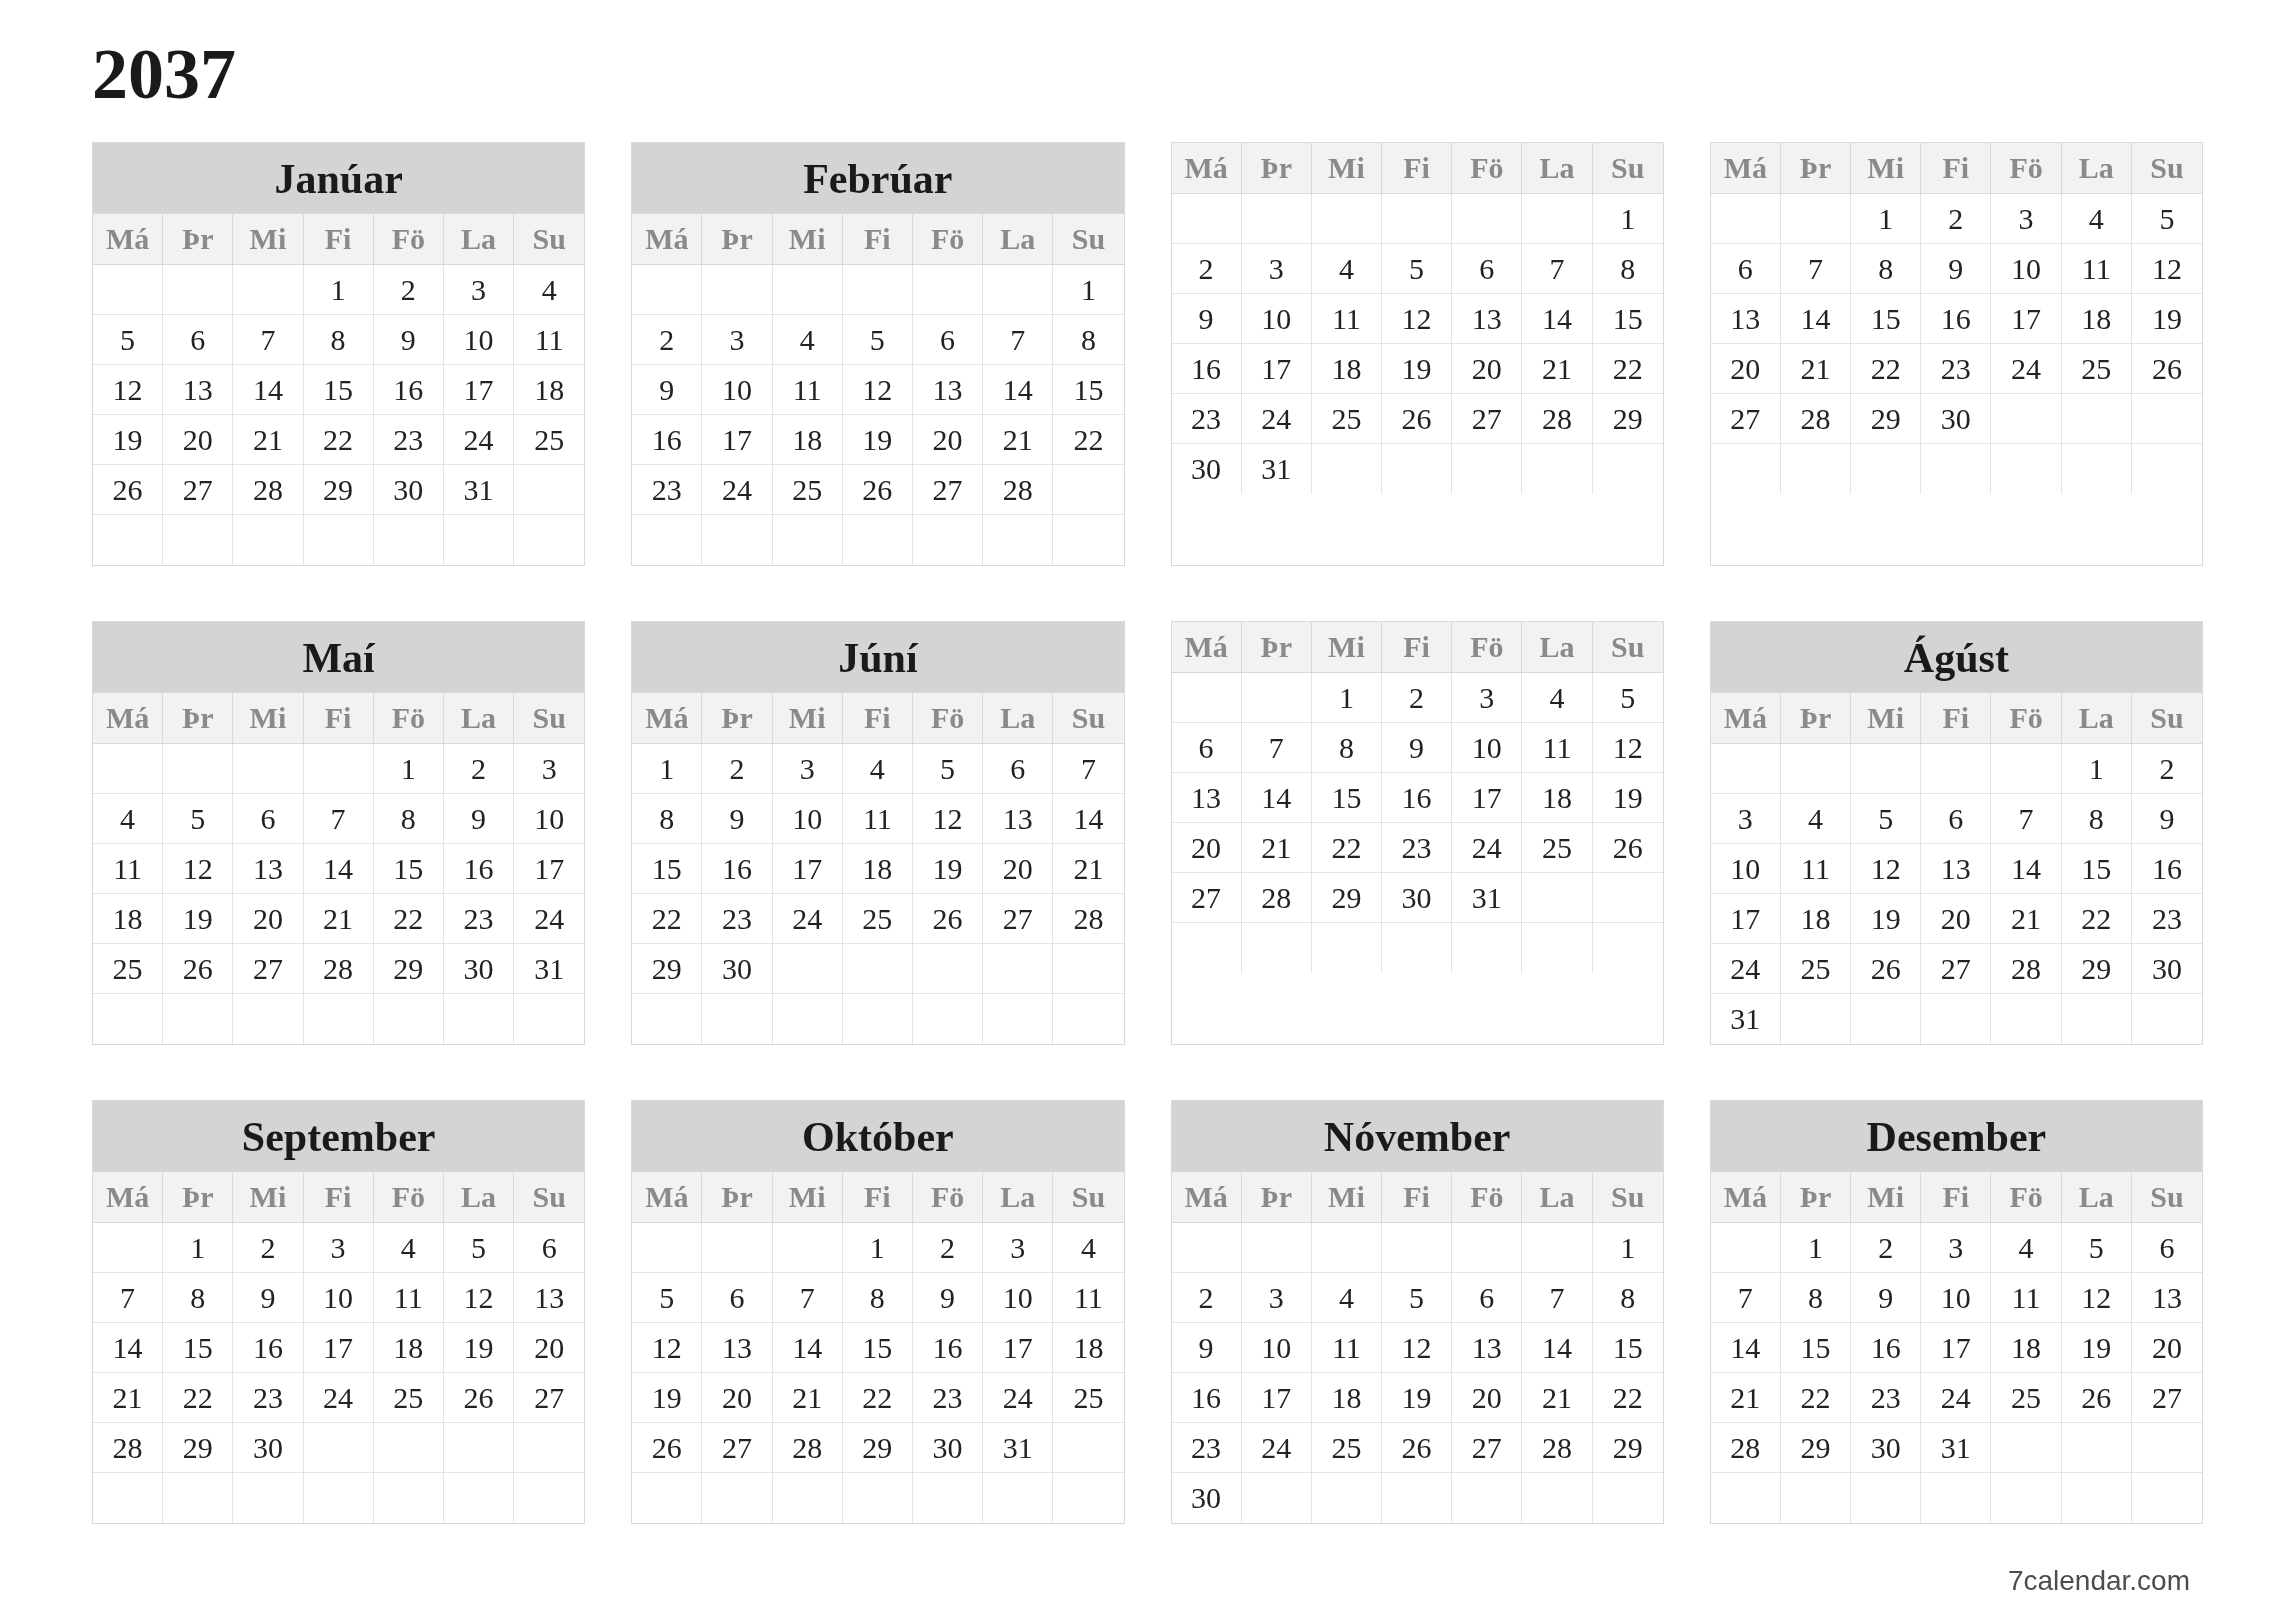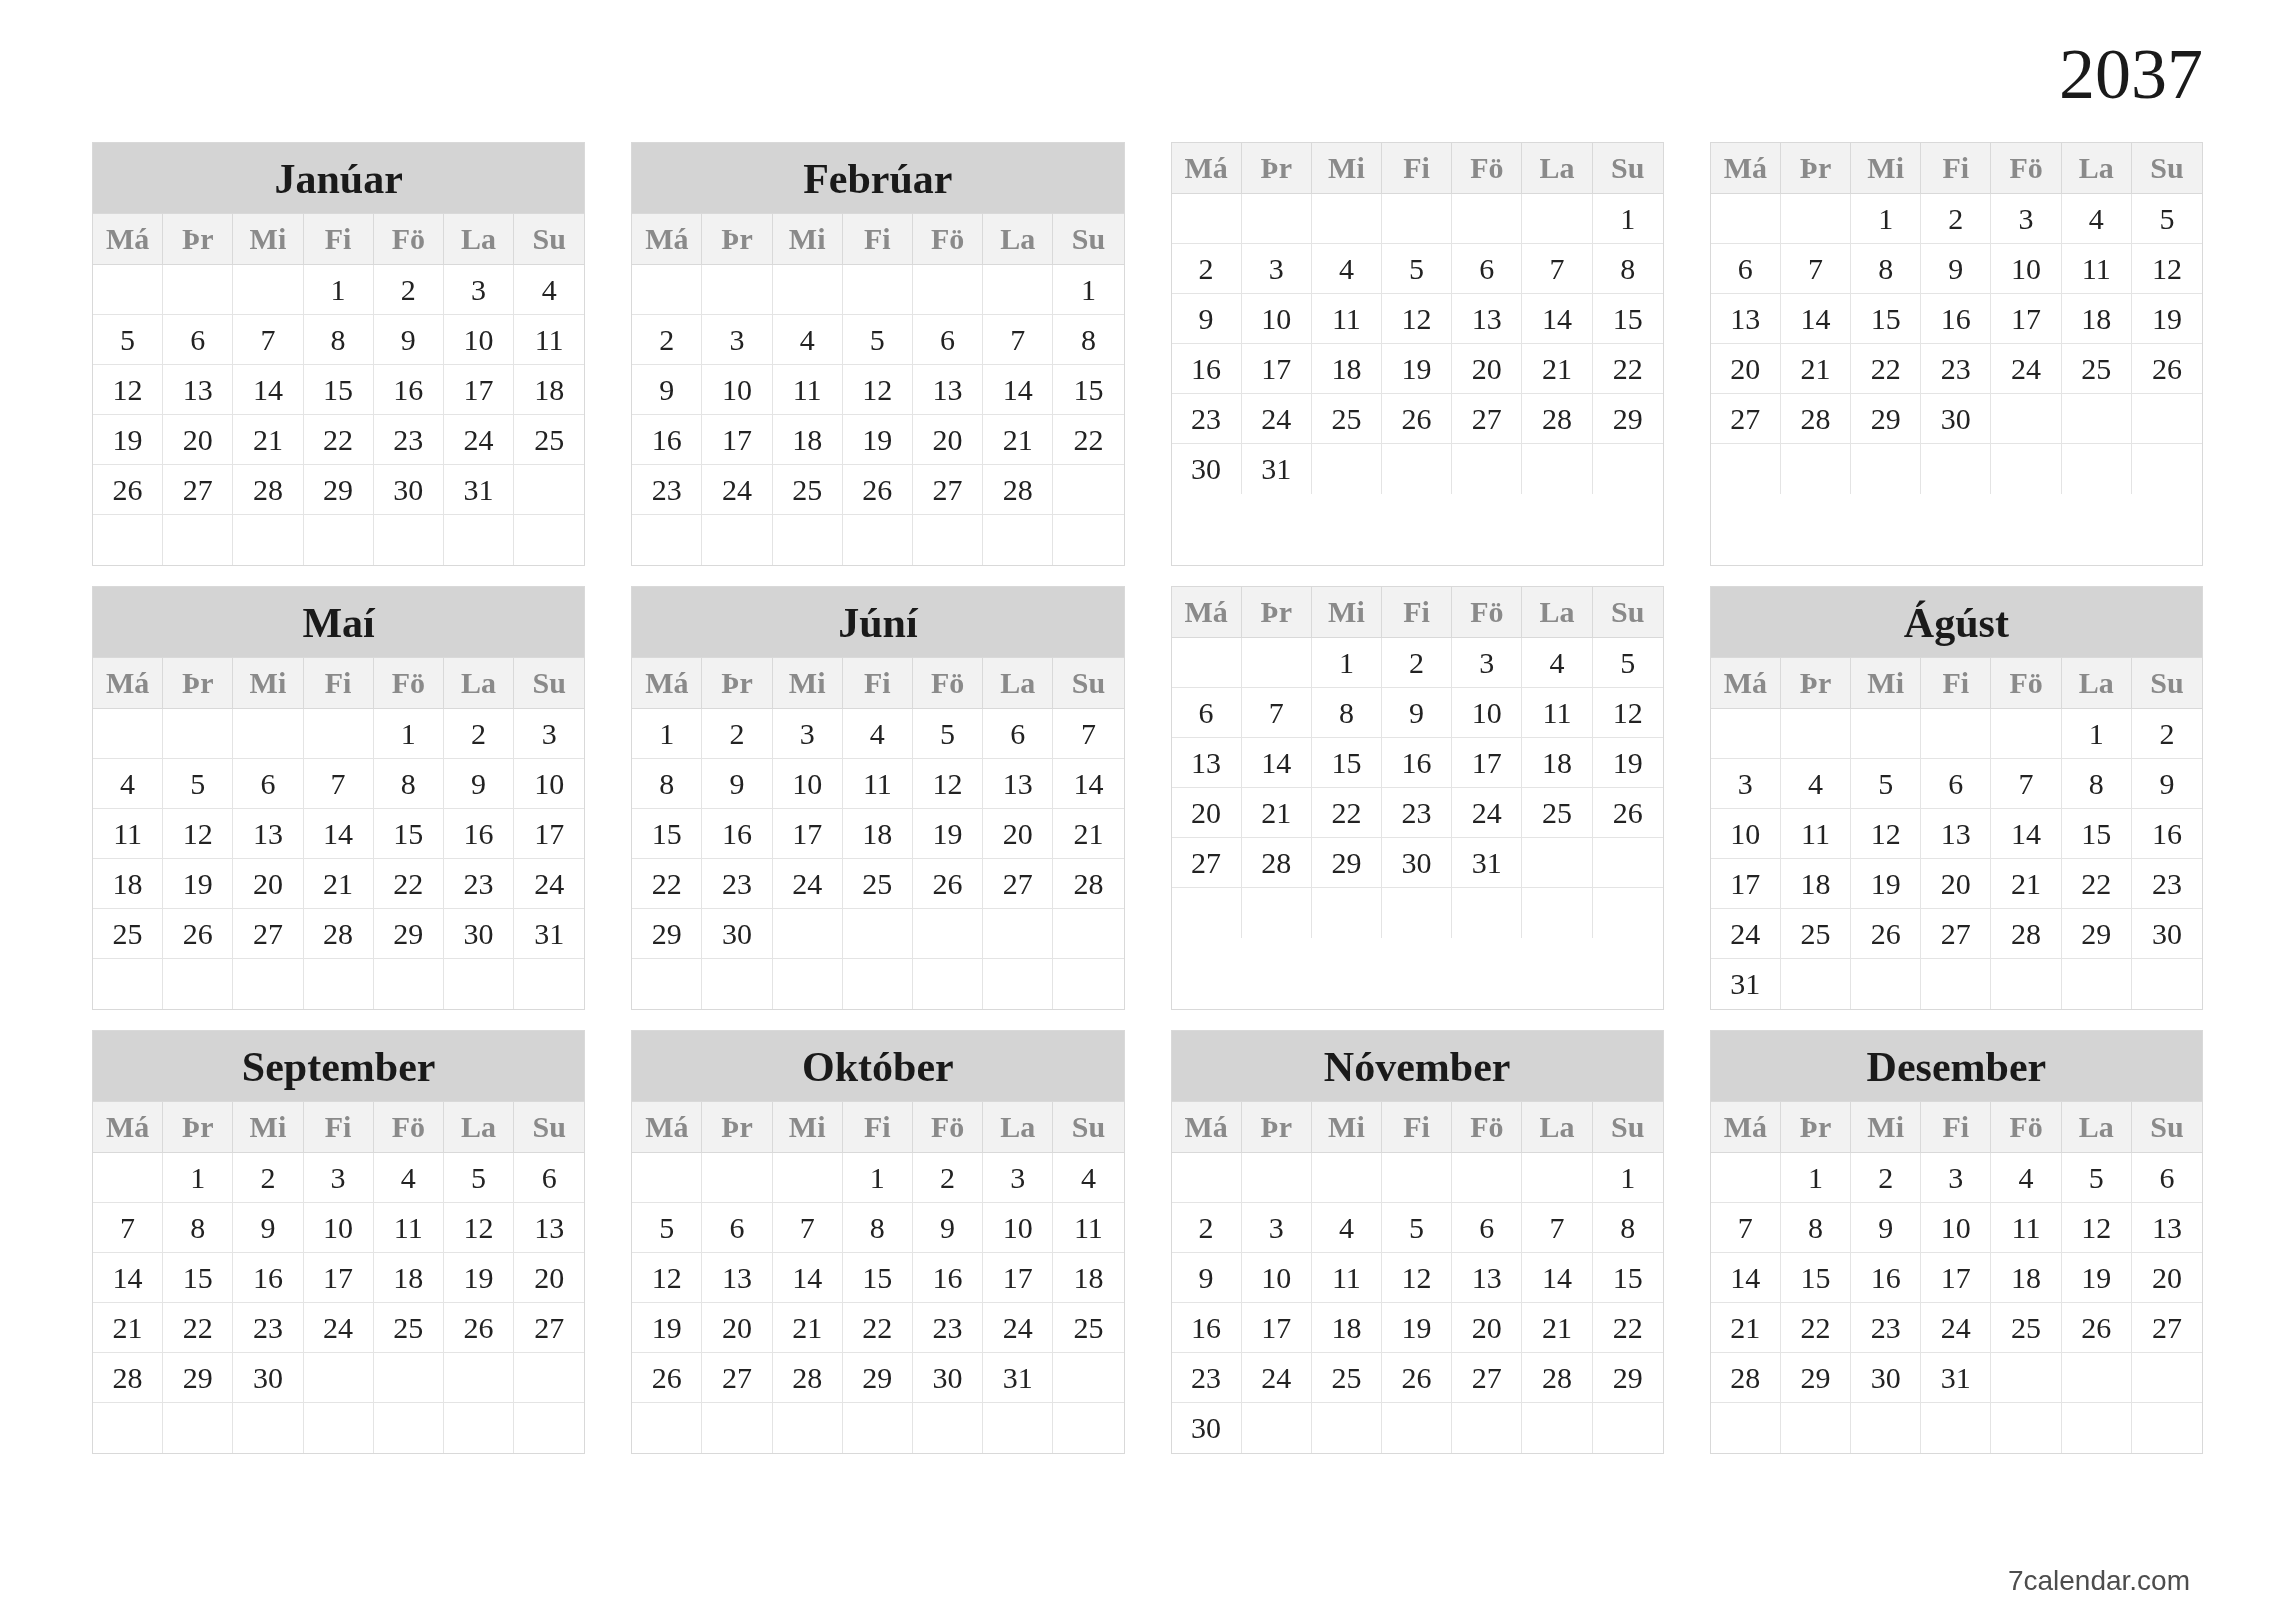--- a/index.html
+++ b/index.html
@@ -6,30 +6,30 @@
   body {
     width: 2295px;
     height: 1623px;
     background: #ffffff;
     font-family: Georgia, 'Times New Roman', serif;
     padding: 33px 92px 39px 92px;
     color: #1a1a1a;
     position: relative;
   }
   .year-title {
-    text-align: right;
+    text-align: left;
     font-size: 72px;
-    font-weight: normal;
+    font-weight: bold;
     margin-bottom: 26px;
   }
   .calendar-grid {
     display: grid;
     grid-template-columns: repeat(4, 1fr);
     grid-template-rows: repeat(3, 1fr);
-    gap: 20px 46px;
+    gap: 55px 46px;
     width: 100%;
   }
   .month {
     border: 1.3px solid #d9d9d9;
   }
   .month-name {
     background: #d4d4d4;
     text-align: center;
     font-size: 42px;
     font-weight: bold;

